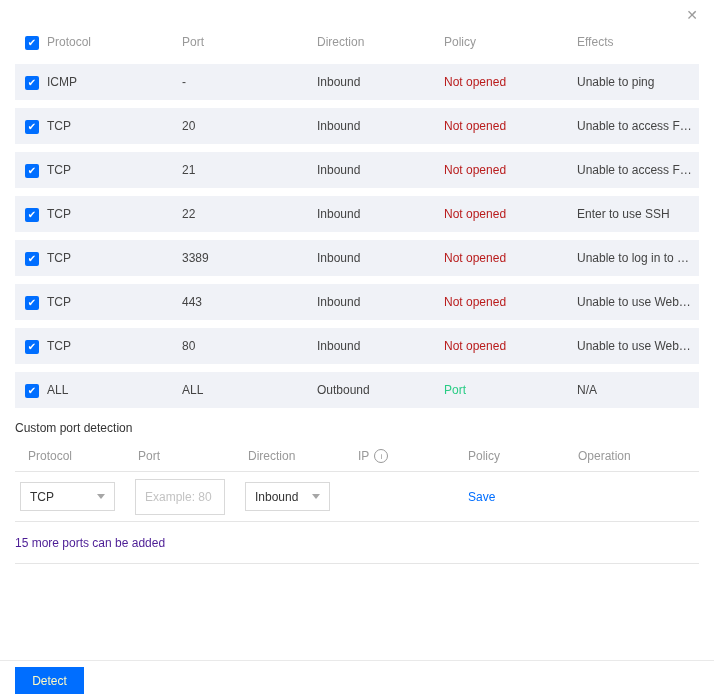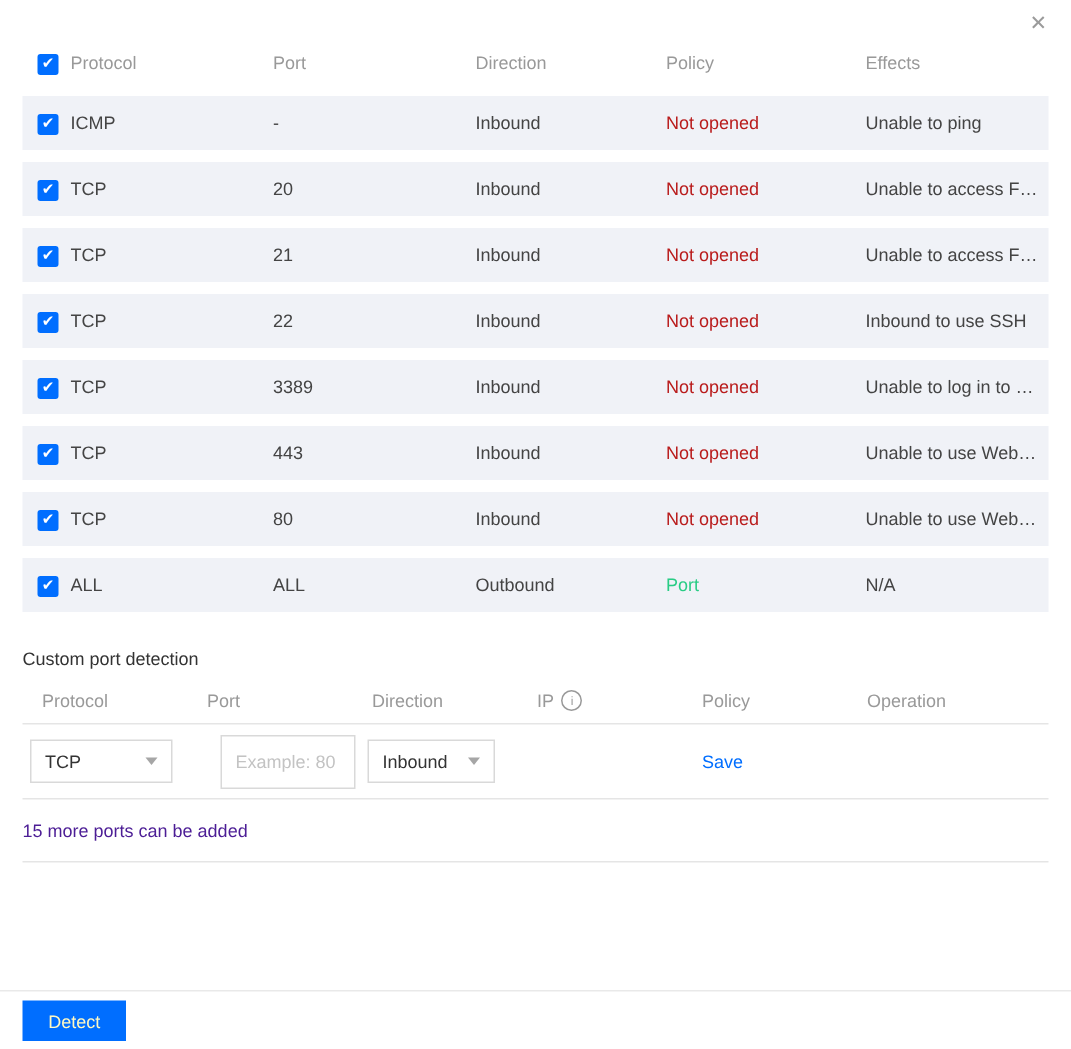--- a/index.html
+++ b/index.html
@@ -32,21 +32,21 @@
   .cb{
     width:14px;height:14px;background:#006eff;border-radius:2px;
     display:inline-flex;align-items:center;justify-content:center;
     margin-left:10px;cursor:pointer;
   }
   .tick{color:#fff;font-size:10px;line-height:1;}
   .cell{overflow:hidden;white-space:nowrap;text-overflow:ellipsis;padding-right:6px;}
   .closed{color:#b91c1c;}
   .open{color:#29cc85;}
   
-  .custom-title{margin-top:24px;font-size:12px;color:#333;}
+  .custom-title{margin-top:13px;font-size:12px;color:#333;}
   .cgrid{
     display:grid;grid-template-columns:110px 110px 110px 110px 110px 1fr;
     align-items:center;
   }
   .custom-head{
     height:30px;margin-top:6px;color:#999;font-size:12px;
     border-bottom:1px solid #e5e5e5;
   }
   .custom-head .ccell{padding-left:13px;display:flex;align-items:center;}
   .info-i{
@@ -60,21 +60,21 @@
     display:flex;align-items:center;justify-content:space-between;
     padding:0 9px;box-sizing:border-box;margin-left:5px;font-size:12px;
     color:#333;cursor:pointer;
   }
   .caret{
     width:0;height:0;border-left:4px solid transparent;
     border-right:4px solid transparent;border-top:5px solid #a6a6a6;
   }
   .txt{
     height:36px;border:1px solid #d9d9d9;box-sizing:border-box;padding:0 9px;
-    font-size:12px;color:#333;width:90px;margin-left:22px;
+    font-size:12px;color:#333;width:90px;margin-left:10px;
     font-family:"Liberation Sans",sans-serif;outline:none;
   }
   .txt::placeholder{color:#c3c3c3;}
   .sel-direction{width:85px;margin-left:10px;}
   .txt-ip{width:88px;}
   .save-link{color:#006eff;font-size:12px;padding-left:13px;cursor:pointer;}
   .note-row{
     height:41px;display:flex;align-items:center;border-bottom:1px solid #e5e5e5;
     font-size:12px;color:#4c1d95;
   }
@@ -154,21 +154,21 @@
       <div class="trow grid6">
         <span class="cell">
           <span class="cb">
             <span class="tick">✔</span>
           </span>
         </span>
         <span class="cell">TCP</span>
         <span class="cell">22</span>
         <span class="cell">Inbound</span>
         <span class="cell closed">Not opened</span>
-        <span class="cell">Inbound to use SSH</span>
+        <span class="cell">Enter to use SSH</span>
       </div>
 
       <div class="trow grid6">
         <span class="cell">
           <span class="cb">
             <span class="tick">✔</span>
           </span>
         </span>
         <span class="cell">TCP</span>
         <span class="cell">3389</span>

